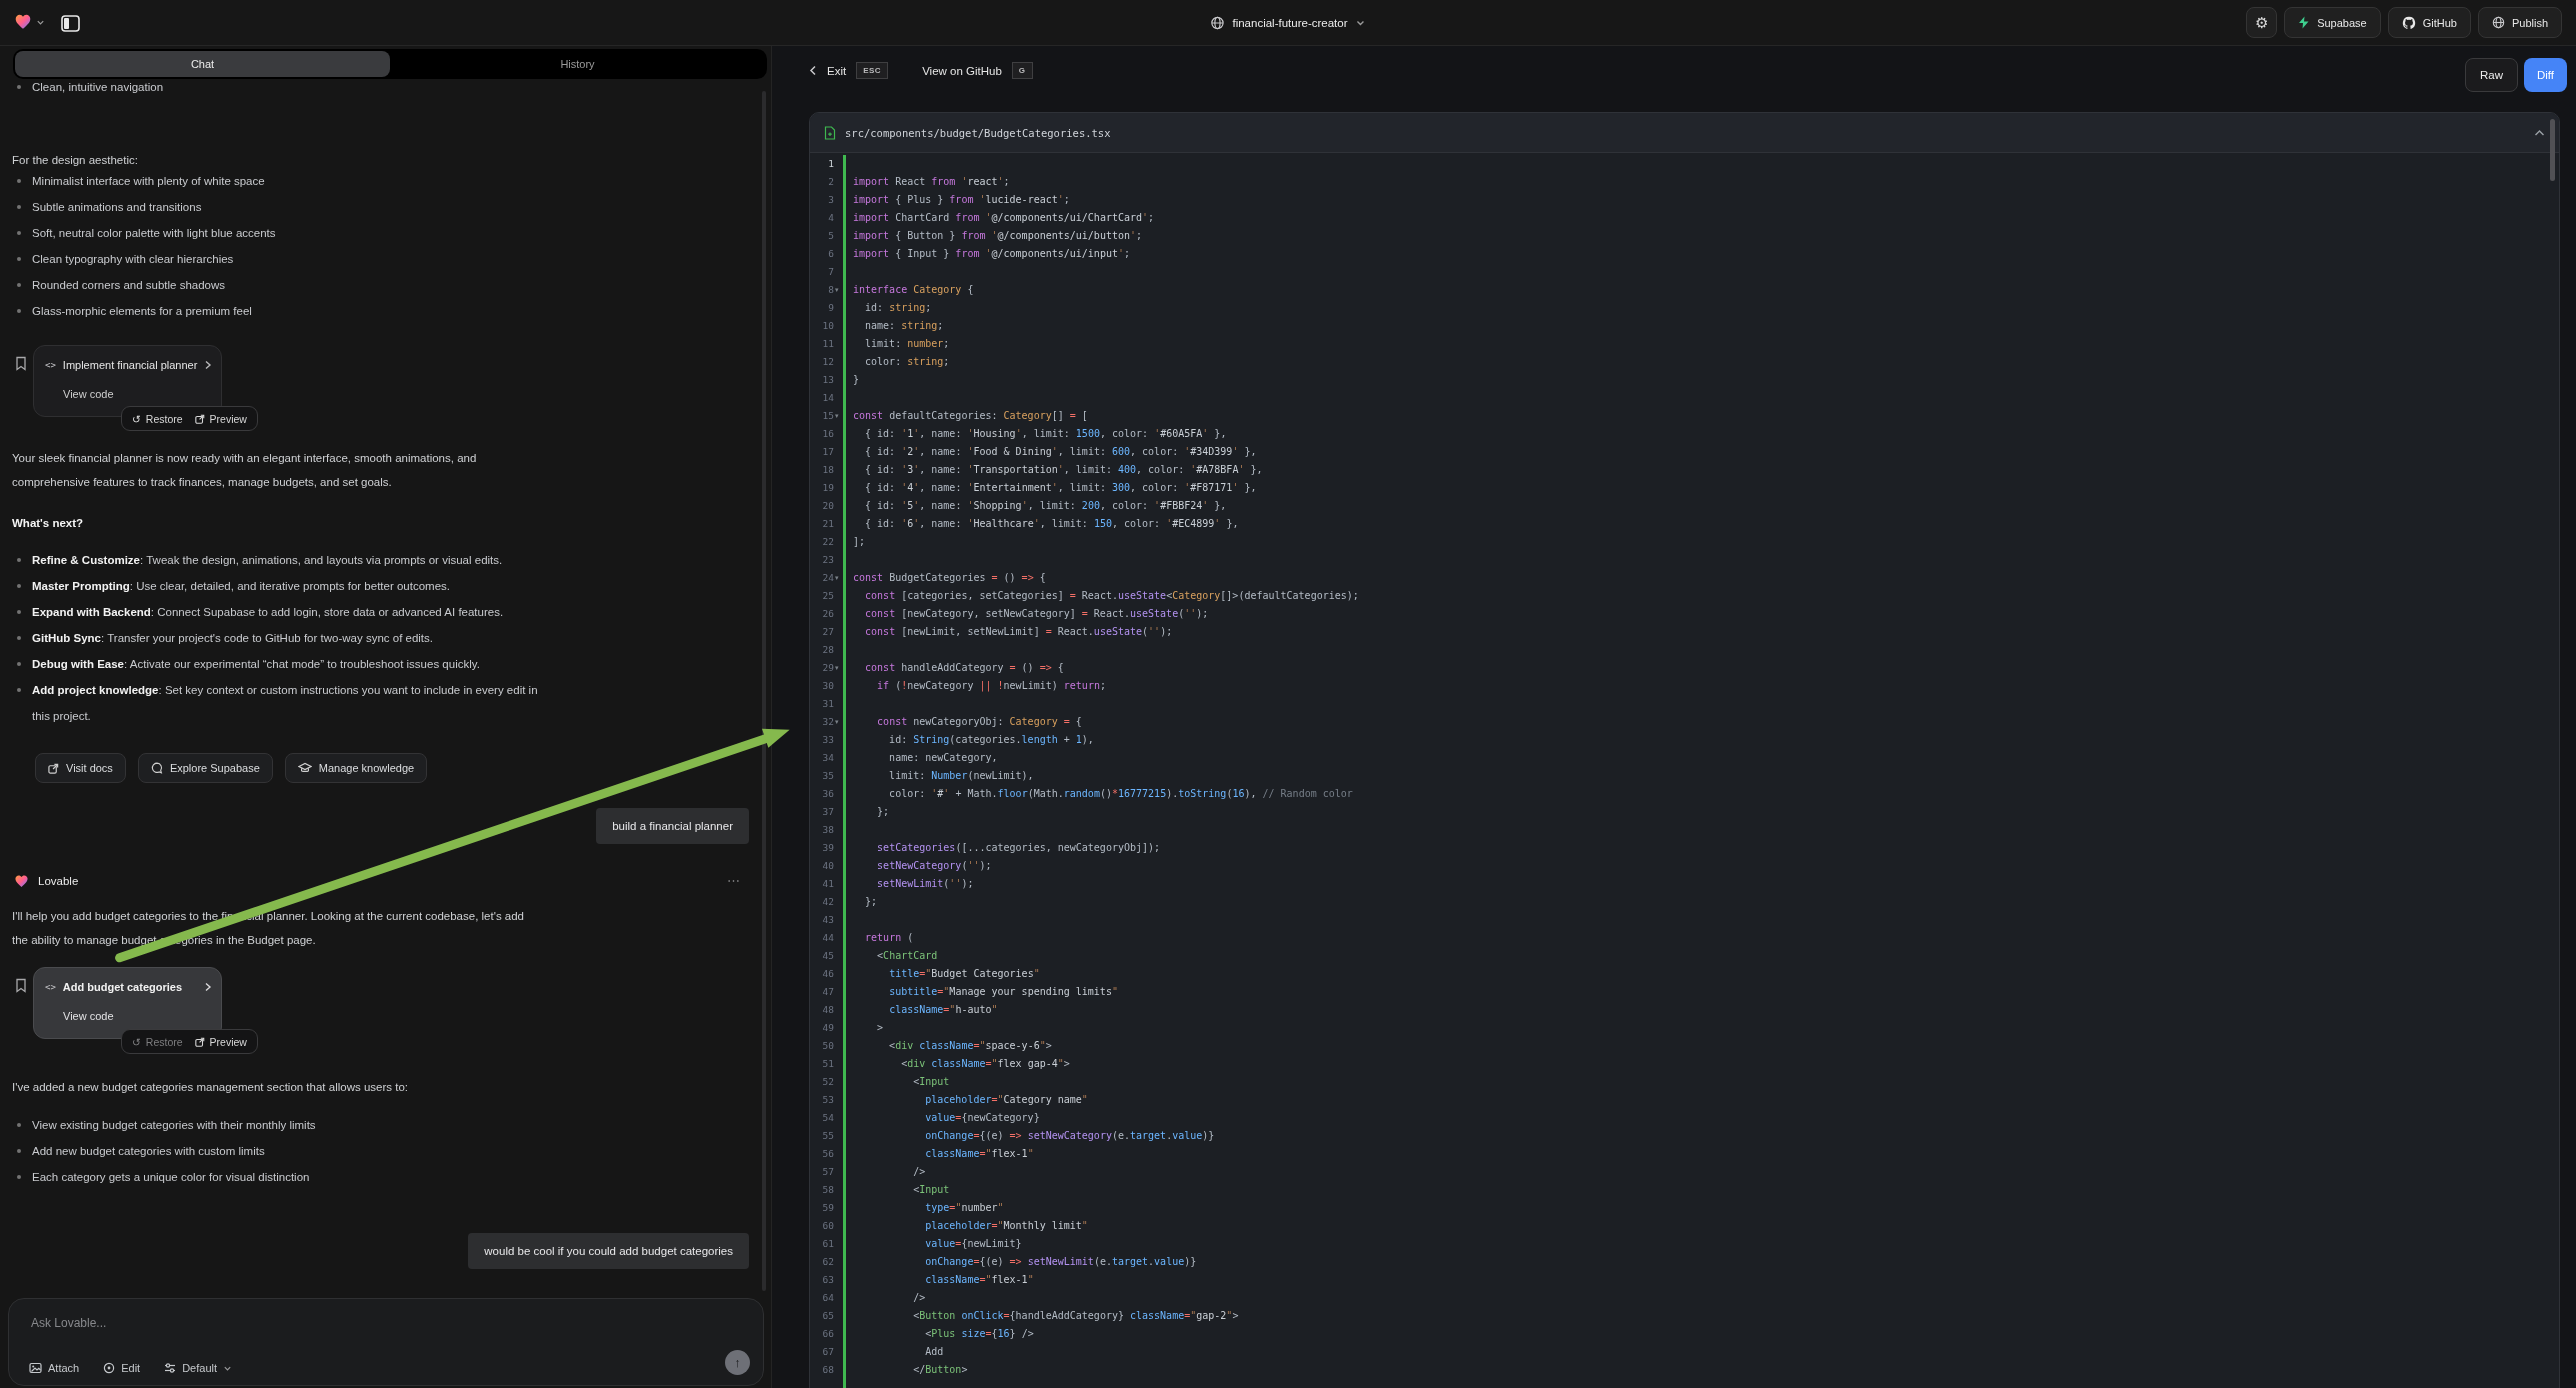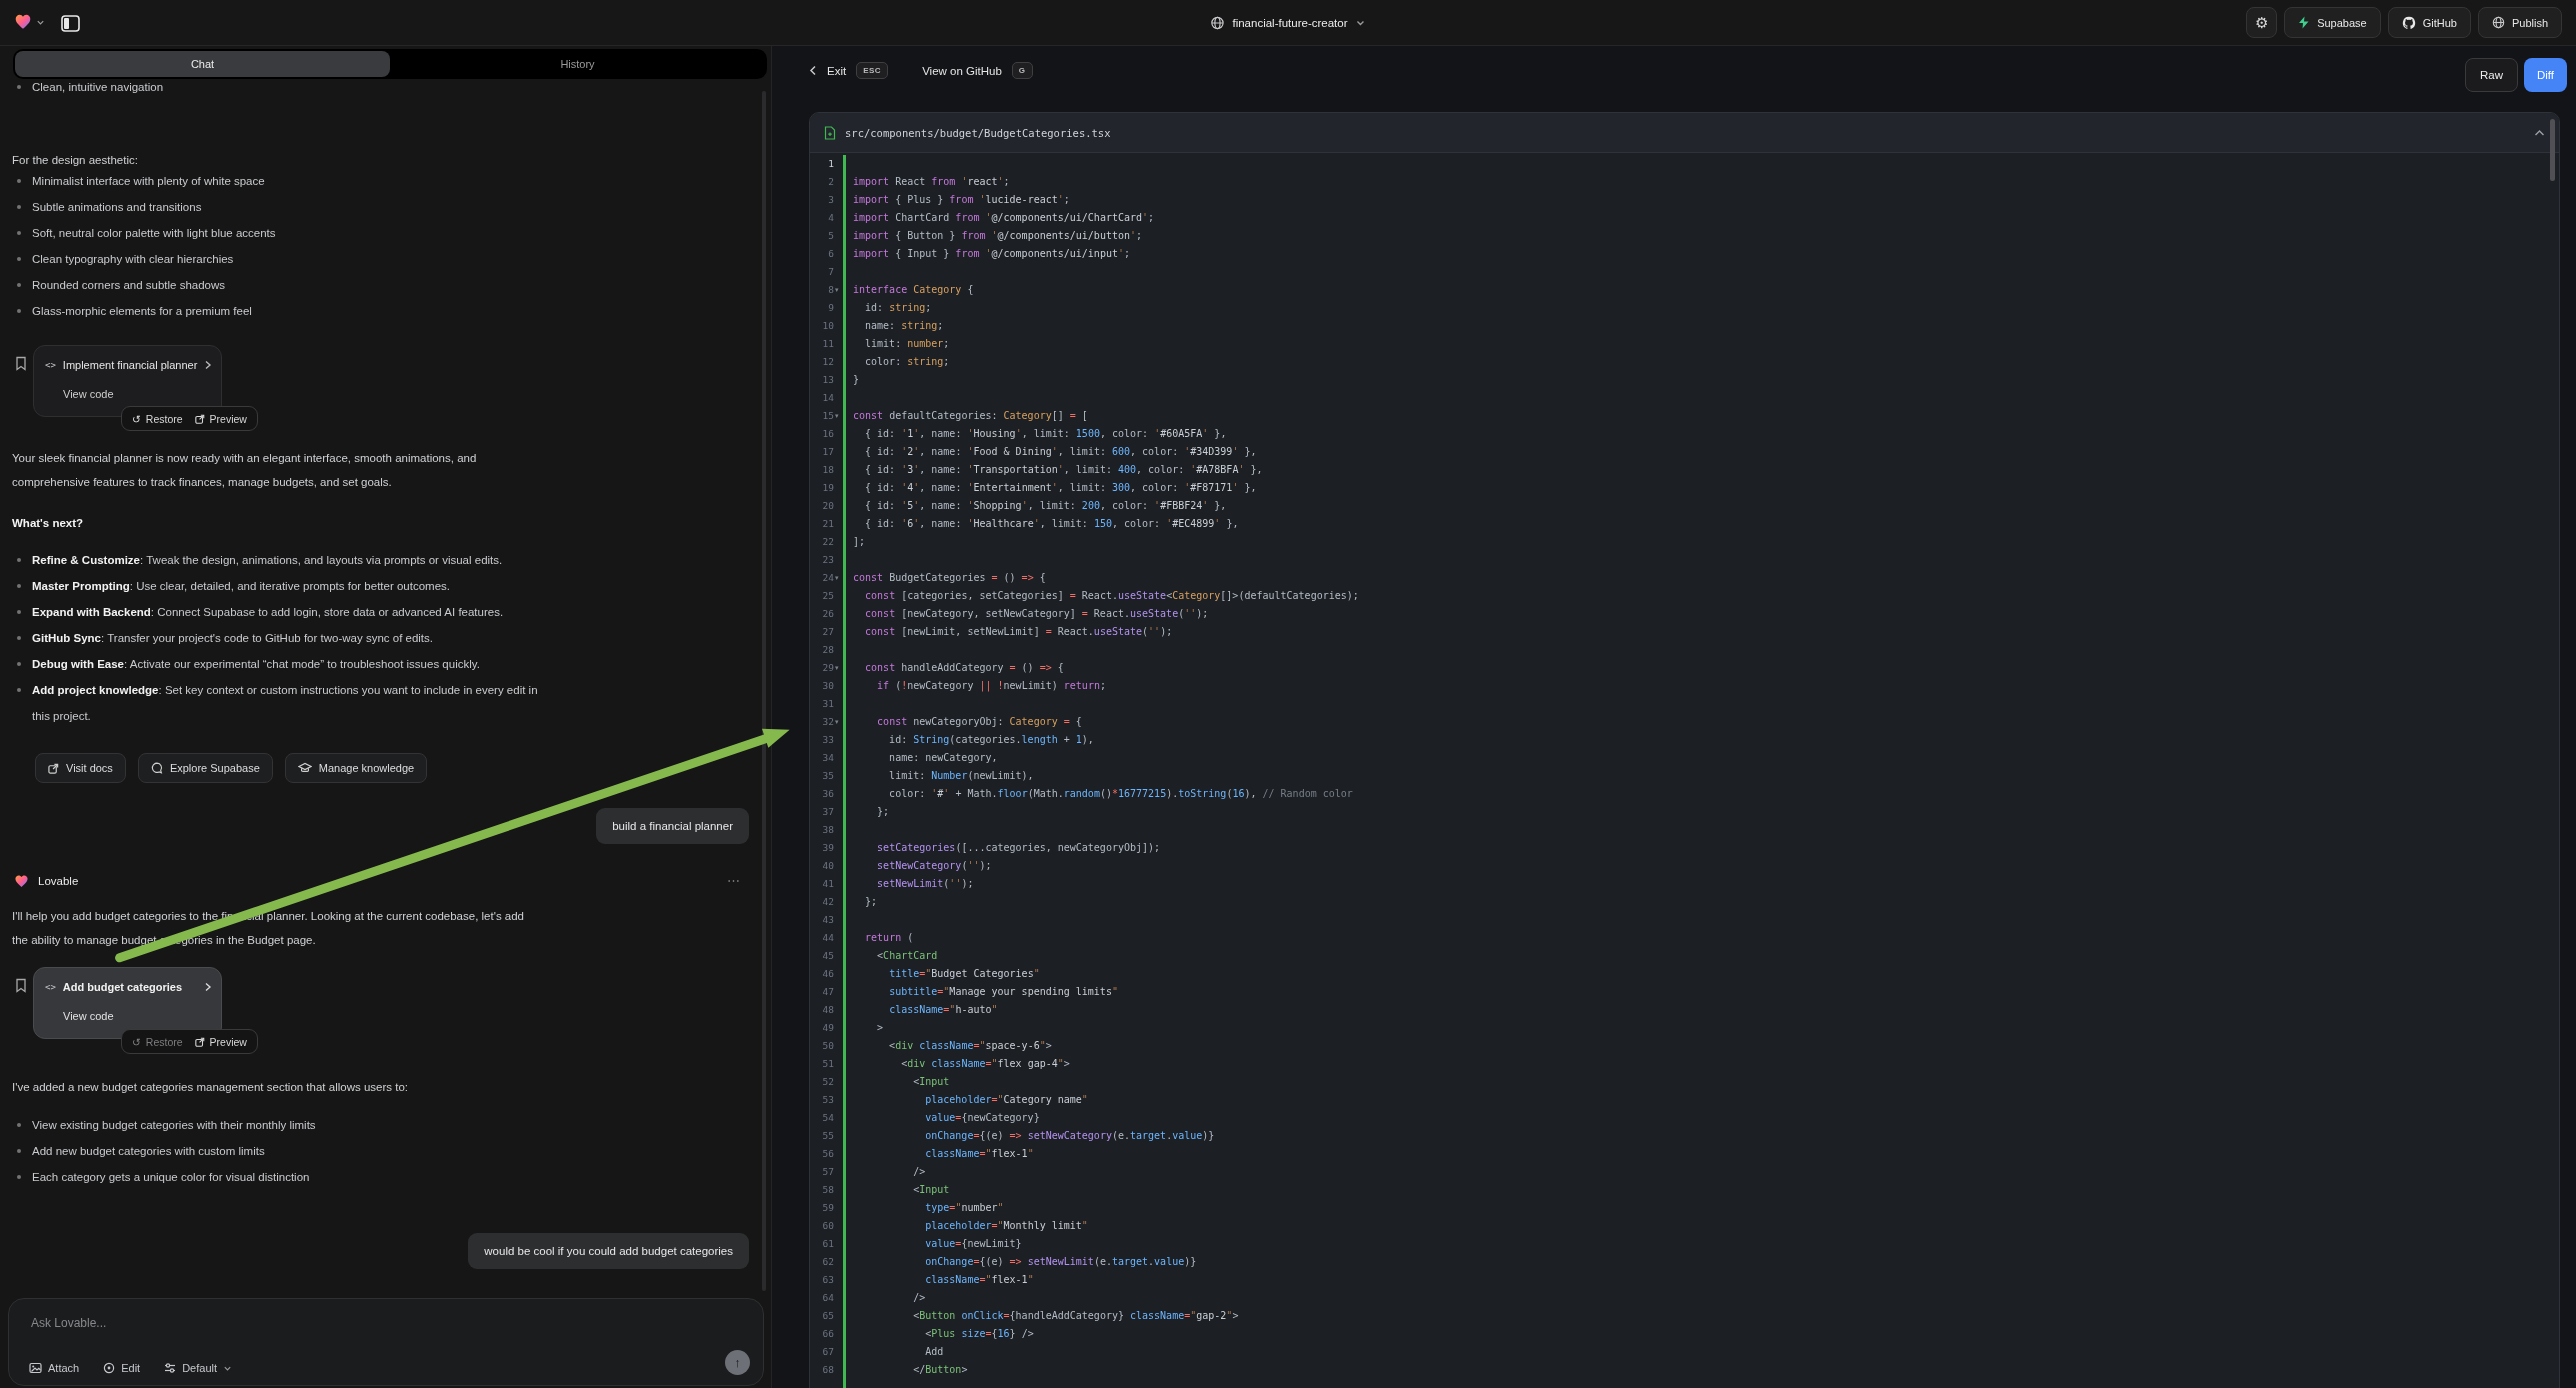--- a/index.html
+++ b/index.html
@@ -57,42 +57,42 @@
     border-radius:9px; font-size:10.5px; color:#d8d8d8; white-space:nowrap; }
   .mini-item { display:flex; align-items:center; gap:5px; }
   .dim { color:#7d7d7f; }
   .bm { position:absolute; left:15px; color:#a9a9ab; }
 
   .action-row { position:absolute; left:16px; display:flex; gap:12px;padding-left:19px; }
   .action-pill { height:30px; border-radius:8px; background:#1e1f21; border:1px solid #333335;
     color:#dcdee0; font-size:11px; display:flex; align-items:center; gap:7px; padding:0 12px;
     white-space:nowrap; }
 
-  .bubble { position:absolute; right:22px; background:#2d2e30; border-radius:9px;
+  .bubble { position:absolute; right:22px; background:#2d2e30; border-radius:4px;
     padding:12px 16px; font-size:11.5px; color:#e8e8ea; white-space:nowrap; }
 
   .lovable-row { position:absolute; left:14px; right:30px; display:flex;
     align-items:center; gap:9px; color:#ececec; font-size:11.5px; }
   .dots { margin-left:auto; color:#8e8e90; font-size:13px; letter-spacing:1px; }
 
   .composer { position:absolute; left:8px; top:1252px; width:756px; height:88px;
     background:#1b1c1e; border:1px solid #2f3032; border-radius:16px; }
   .composer-ph { position:absolute; left:22px; top:17px; font-size:12px; color:#87888c; }
   .composer-row { position:absolute; left:20px; bottom:11px; display:flex; gap:24px;
     align-items:center; color:#c6c9cd; font-size:11px; }
   .composer-item { display:flex; align-items:center; gap:6px;text-align:center; }
   .send-btn { position:absolute; right:13px; bottom:10px; width:25px; height:25px;
     border-radius:50%; background:#6e7077; color:#17181a; font-size:13px; font-weight:bold;
     display:flex; align-items:center; justify-content:center; }
 
   
   .code-toolbar { position:absolute; left:773px; top:46px; width:1803px; height:65px; }
   .ct-left { position:absolute; left:36px; top:16px; display:flex; align-items:center;
     gap:10px; color:#e6e6e6; font-size:11.5px; }
-  .kbd { border:1px solid #3f3f41; background:#1f1f21; border-radius:5px; color:#b8b8ba;
+  .kbd { border:1px solid #3f3f41; background:#1f1f21; border-radius:0; color:#b8b8ba;
     font-size:8px; padding:3px 6px; font-weight:bold; letter-spacing:0.5px; }
   .gap28 { width:14px; }
   .ct-right { position:absolute; right:9px; top:12px; display:flex; gap:6px; }
   .btn-raw { height:34px; padding:0 14px; border-radius:8px; background:#1b1b1d;
     border:1px solid #3a3a3c; color:#ececec; font-size:11.5px; display:flex; align-items:center; }
   .btn-diff { height:34px; padding:0 13px; border-radius:8px; background:#4584f7;
     color:#fff; font-size:11.5px; display:flex; align-items:center; }
 
   .code-panel { position:absolute; left:809px; top:112px; width:1751px; height:1277px;
     background:#1c1f24; border:1px solid #2f3238; border-radius:10px 10px 0 0; overflow:hidden; }

